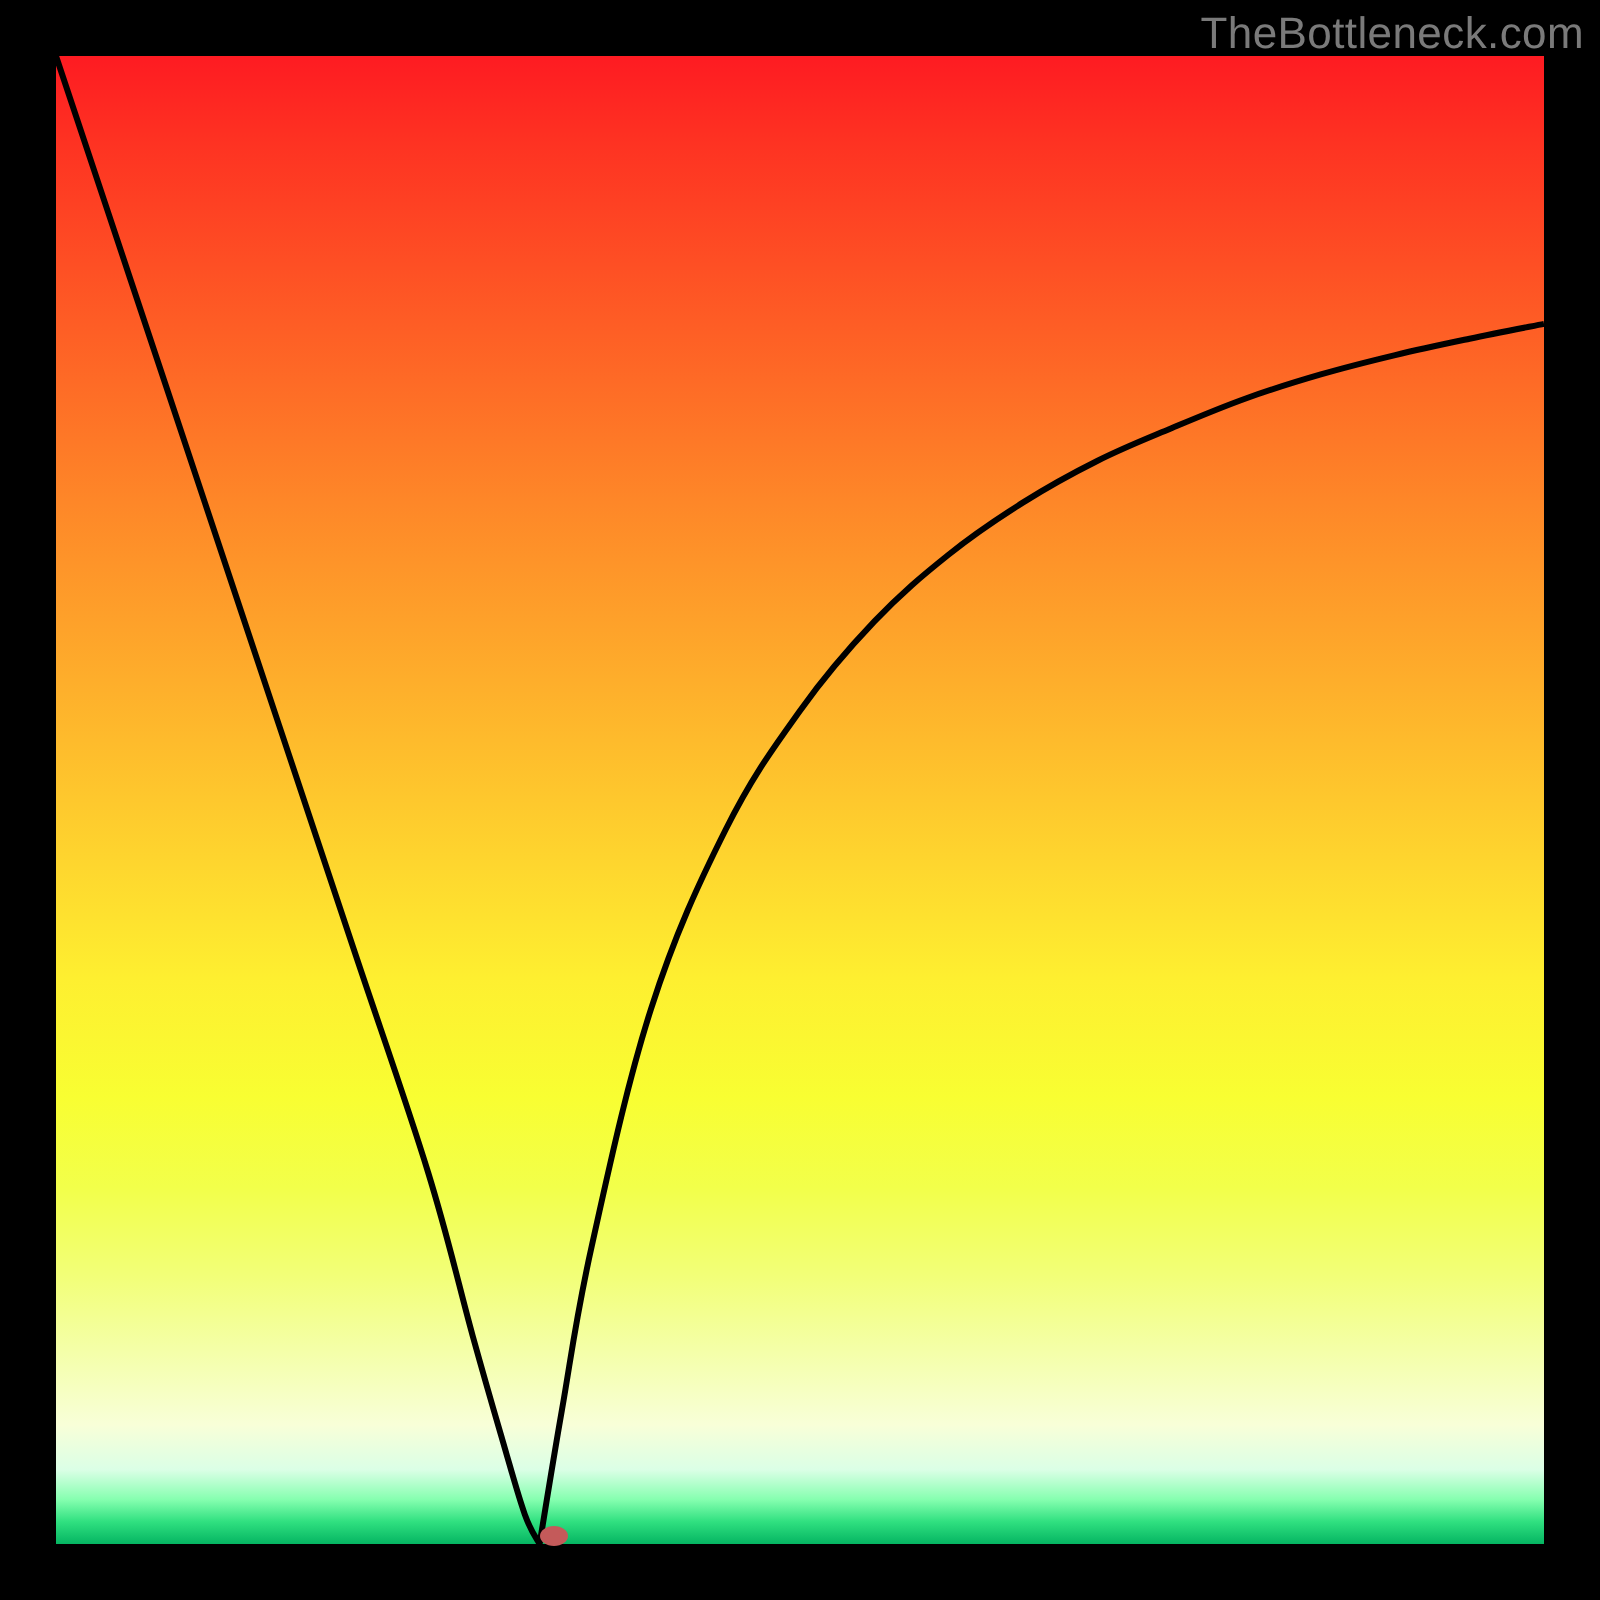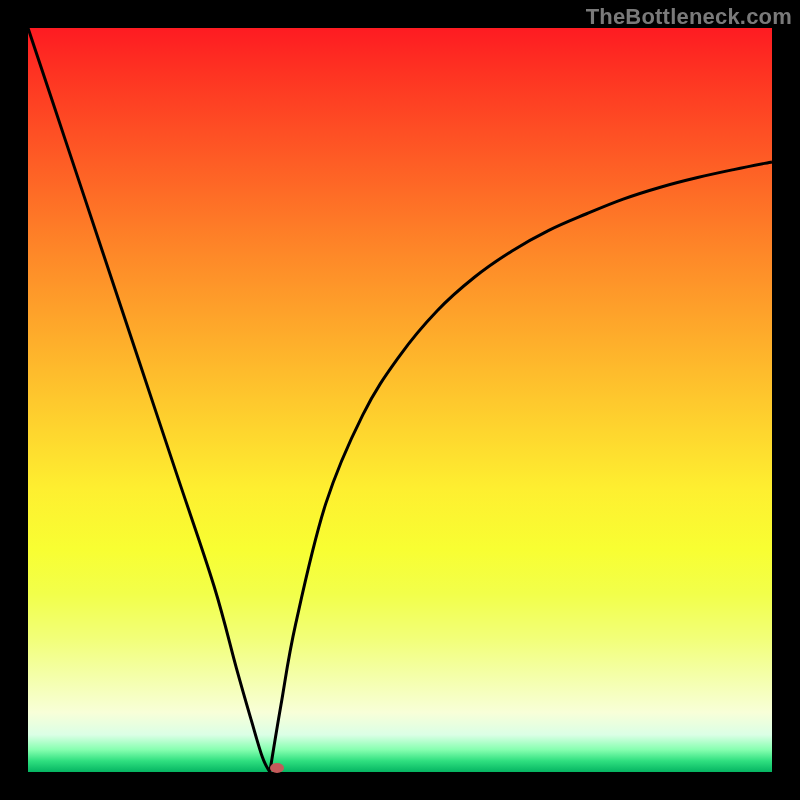--- a/index.html
+++ b/index.html
@@ -43,21 +43,21 @@
       #30e080 98.5%,
       #05b562 100%
     );
   }
   .watermark {
     position: absolute;
     top: 4px;
     right: 8px;
     color: #7a7a7a;
     font-size: 22px;
-    font-weight: 700;
+    font-weight: 400;
     letter-spacing: 0.2px;
   }
   svg.curve-layer {
     position: absolute;
     left: 0;
     top: 0;
     width: 744px;
     height: 744px;
     overflow: visible;
   }

